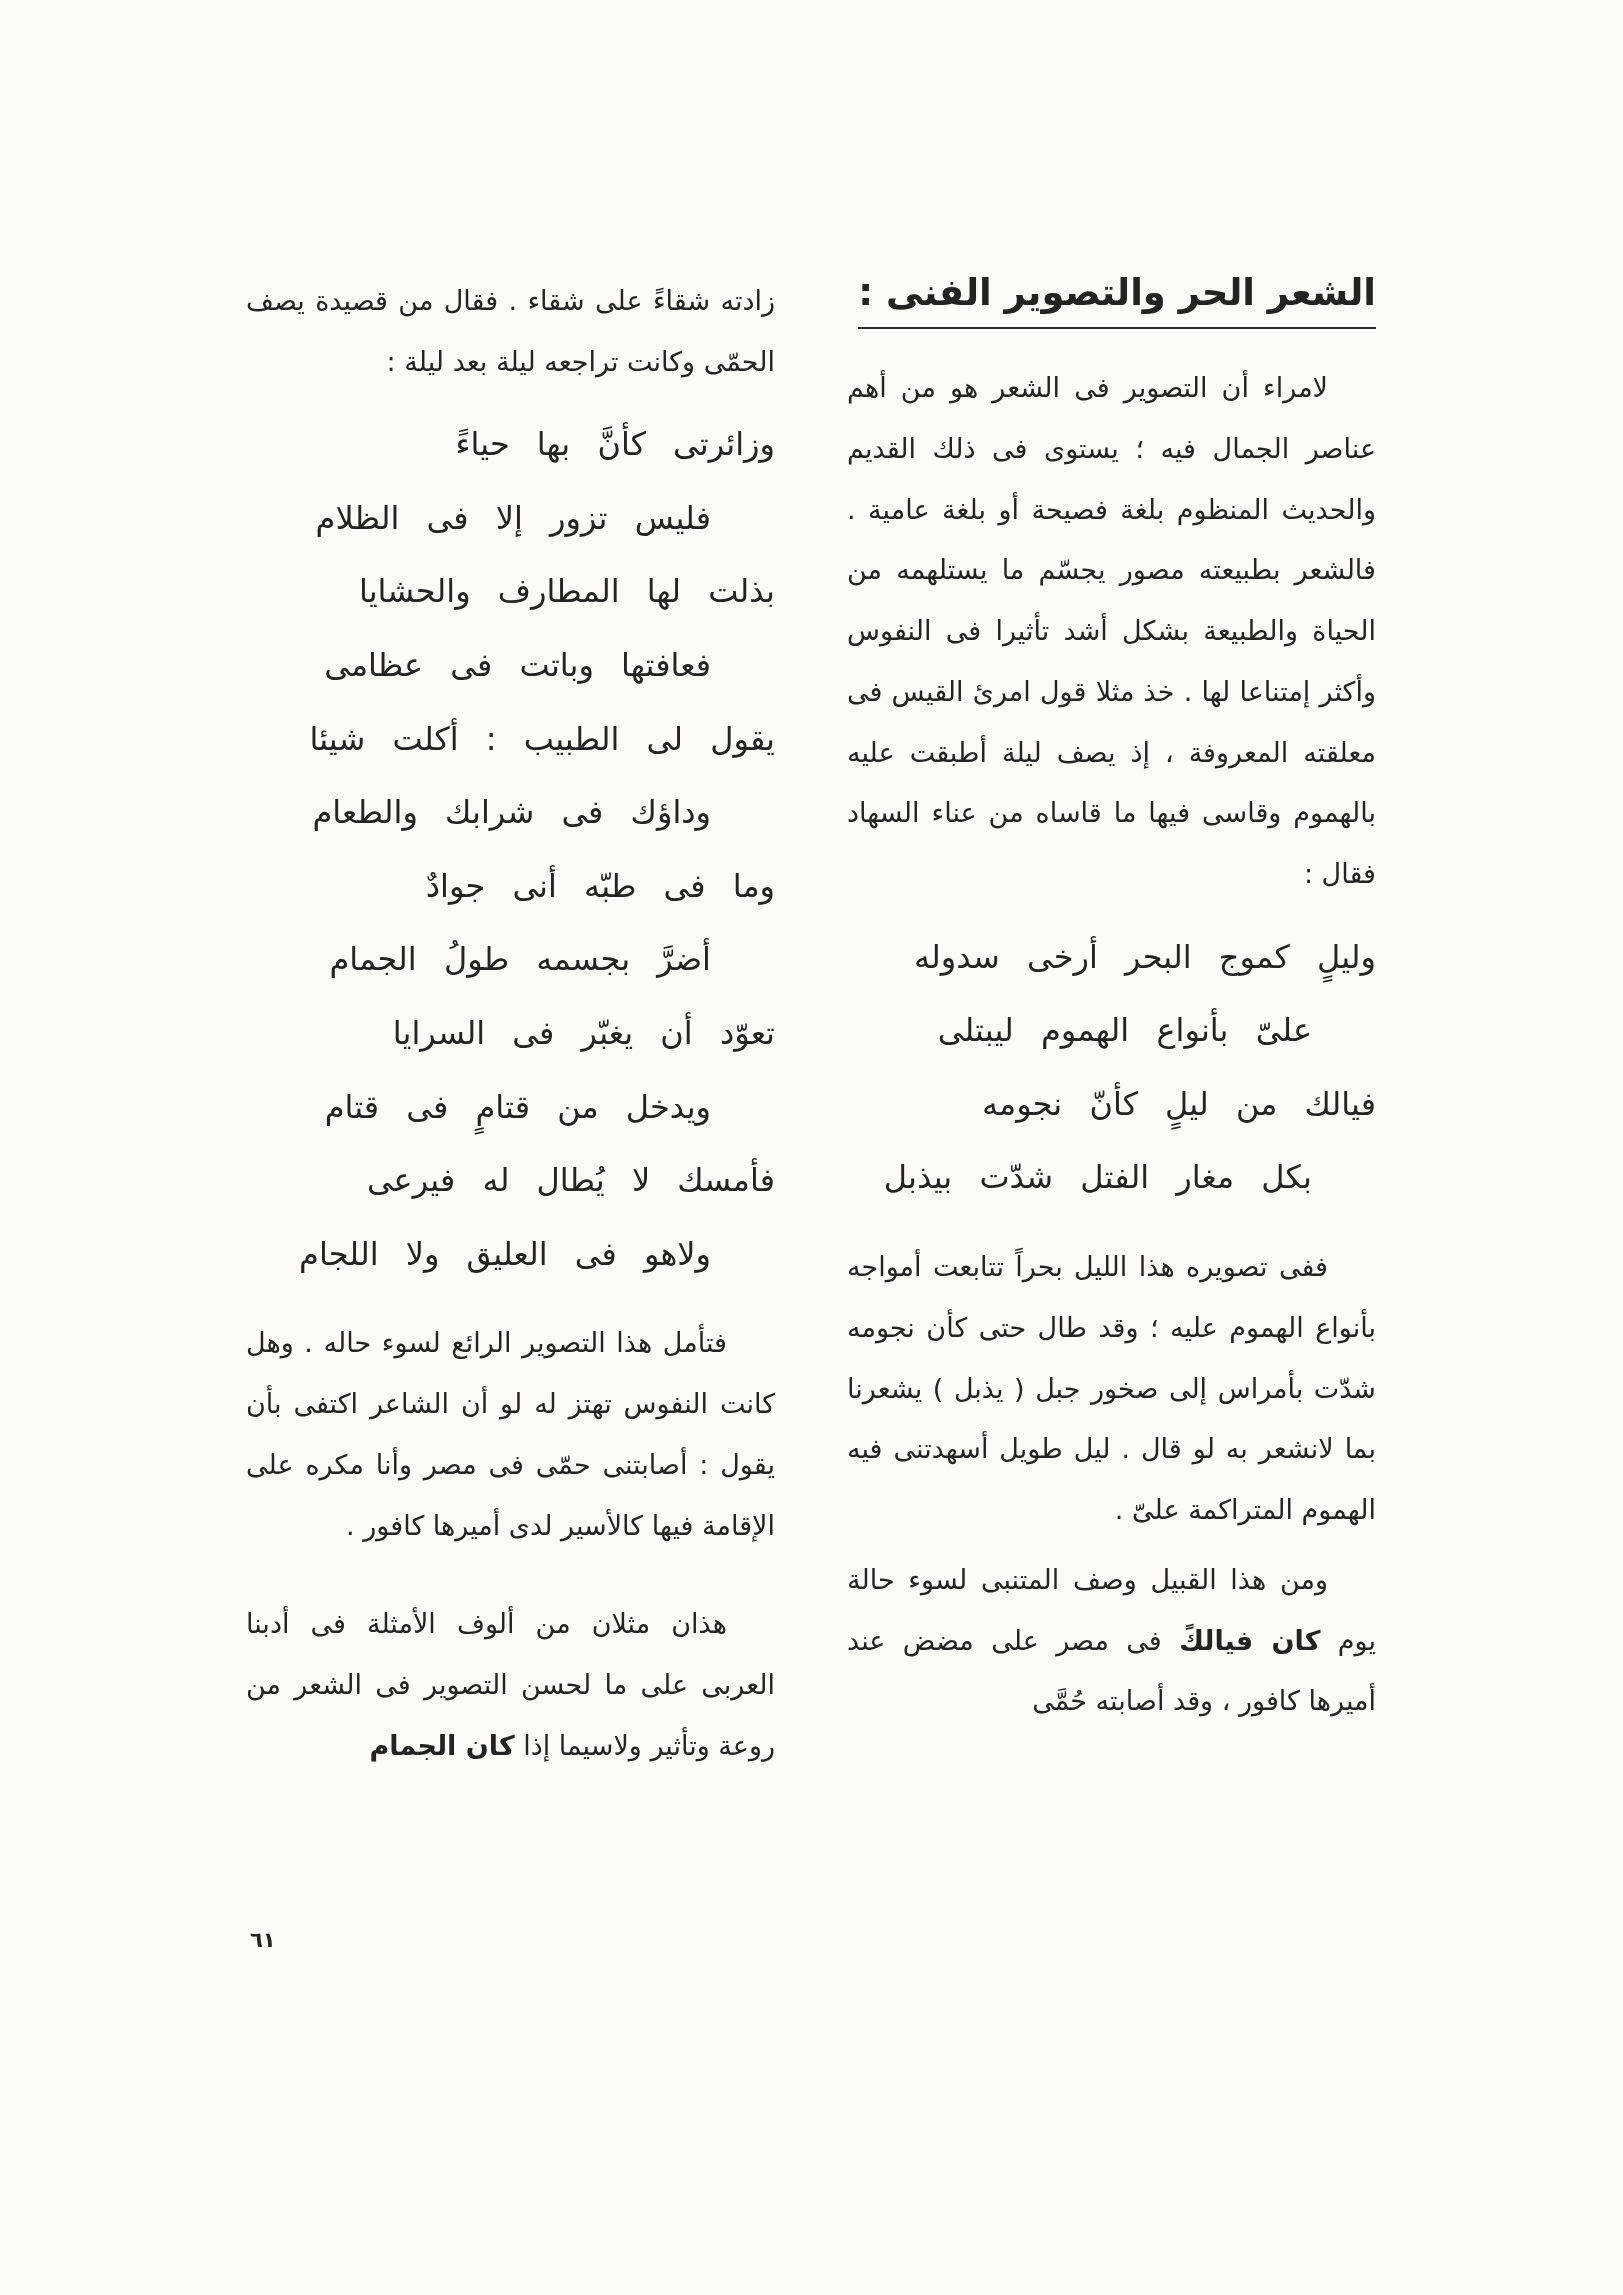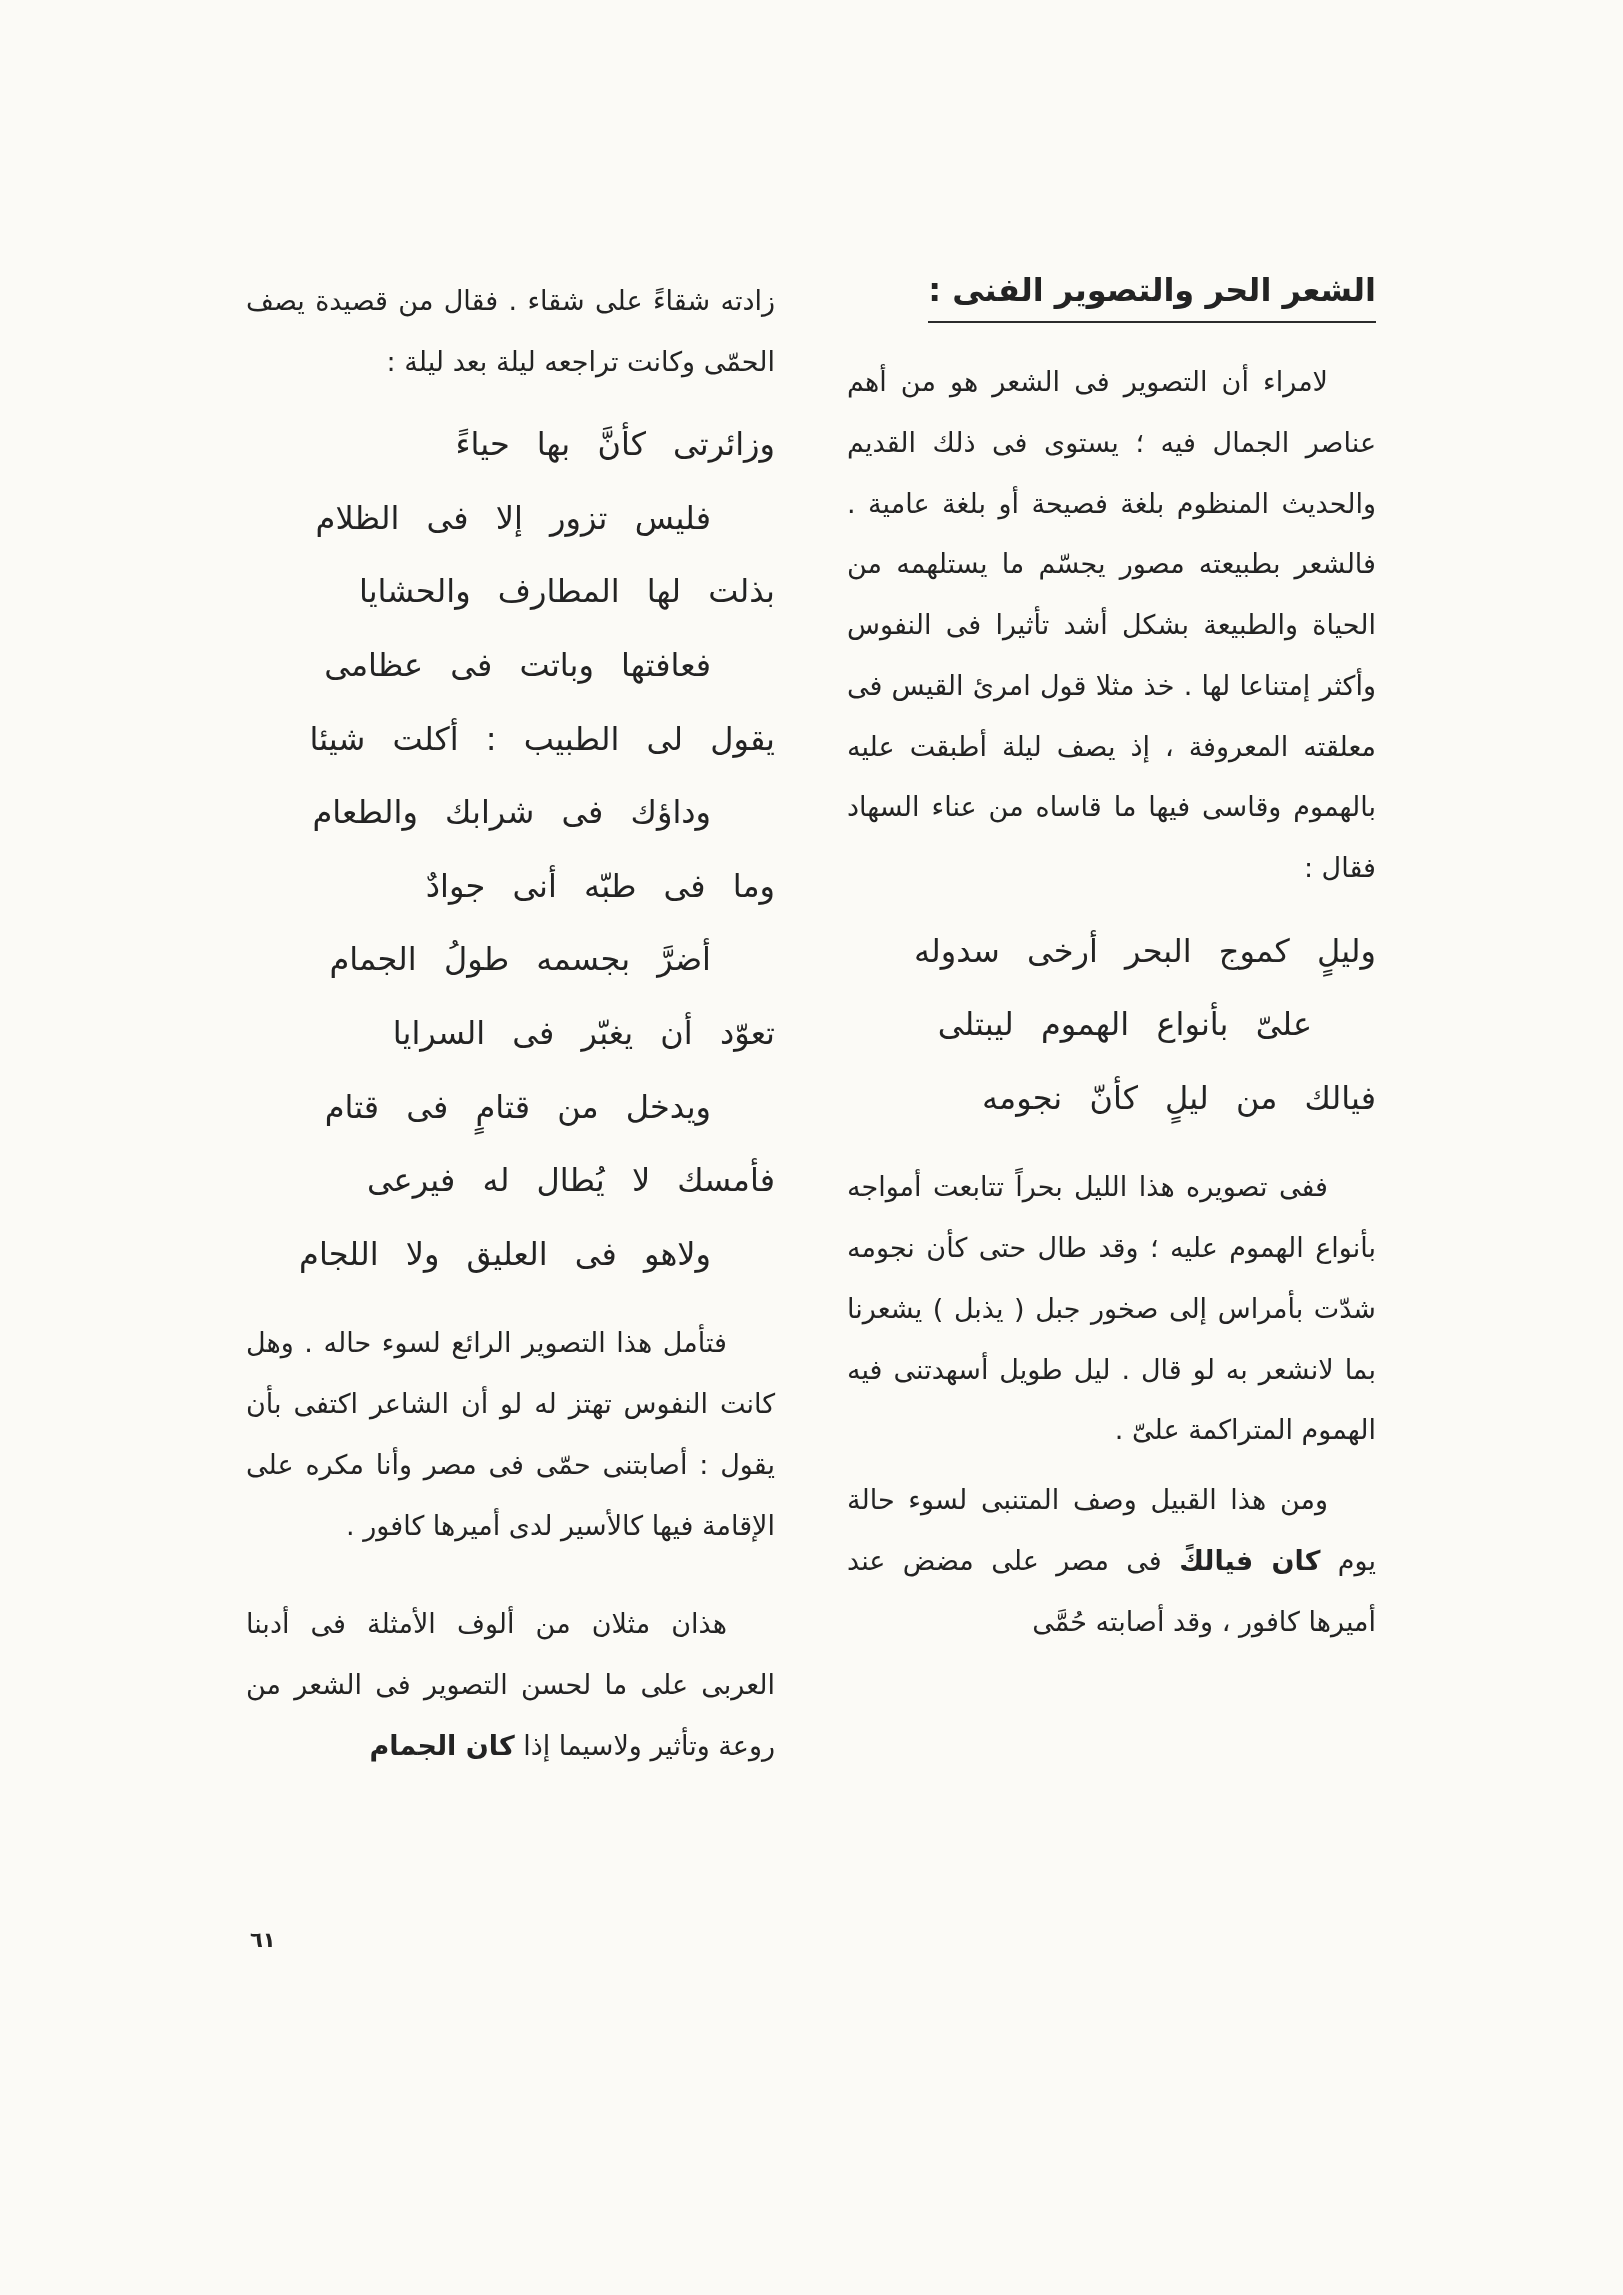--- a/index.html
+++ b/index.html
@@ -29,21 +29,21 @@
   }
   .col {
     width: 529px;
   }
   .title-wrap {
     margin-bottom: 29px;
   }
   .section-title {
     display: inline-block;
     margin: 0;
-    font-size: 32px;
+    font-size: 37px;
     font-weight: 700;
     padding-bottom: 11.8px;
     border-bottom: 2.6px solid #2b2b2b;
     line-height: 1.2;
     text-align: right;
   }
   .para {
     margin: 0 0 9.2px 0;
     font-size: 27px;
     line-height: 2.25;
@@ -92,20 +92,21 @@
       <div class="title-wrap">
         <h2 class="section-title">الشعر الحر والتصوير الفنى :</h2>
       </div>
 
       <p class="para indent">لامراء أن التصوير فى الشعر هو من أهم عناصر الجمال فيه ؛ يستوى فى ذلك القديم والحديث المنظوم بلغة فصيحة أو بلغة عامية . فالشعر بطبيعته مصور يجسّم ما يستلهمه من الحياة والطبيعة بشكل أشد تأثيرا فى النفوس وأكثر إمتناعا لها . خذ مثلا قول امرئ القيس فى معلقته المعروفة ، إذ يصف ليلة أطبقت عليه بالهموم وقاسى فيها ما قاساه من عناء السهاد فقال :</p>
 
       <div class="verses">
         <div class="hemi a">وليلٍ كموج البحر أرخى سدوله</div>
         <div class="hemi b">علىّ بأنواع الهموم ليبتلى</div>
         <div class="hemi a">فيالك من ليلٍ كأنّ نجومه</div>
+        <div class="hemi b">بكل مغار الفتل شدّت بيذبل</div>
       </div>
 
       <p class="para indent">ففى تصويره هذا الليل بحراً تتابعت أمواجه بأنواع الهموم عليه ؛ وقد طال حتى كأن نجومه شدّت بأمراس إلى صخور جبل ( يذبل ) يشعرنا بما لانشعر به لو قال . ليل طويل أسهدتنى فيه الهموم المتراكمة علىّ .</p>
 
       <p class="para indent">
         <span>ومن هذا القبيل وصف المتنبى لسوء حالة يوم </span><strong>كان فيالكً</strong><span> فى مصر على مضض عند أميرها كافور ، وقد أصابته حُمَّى</span>
       </p>
 
     </div>
 

